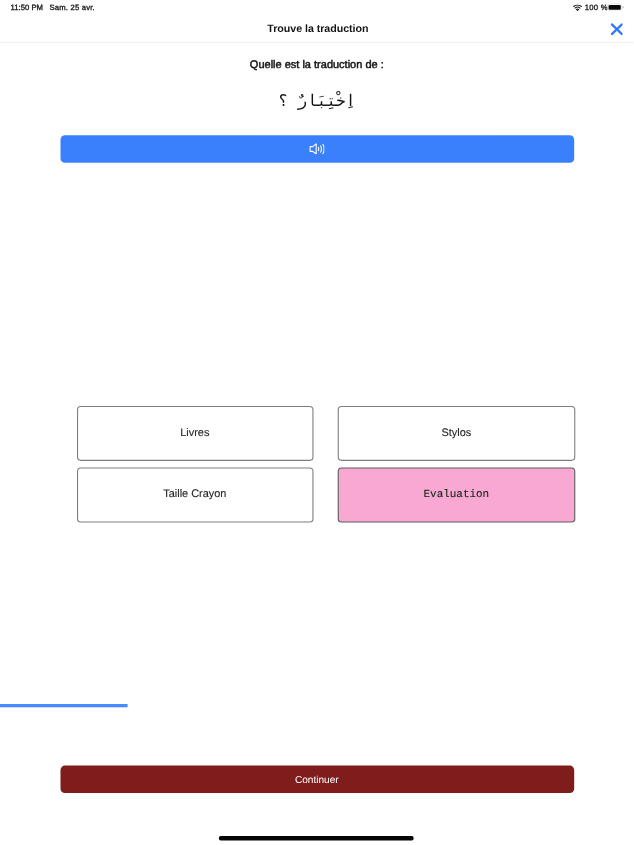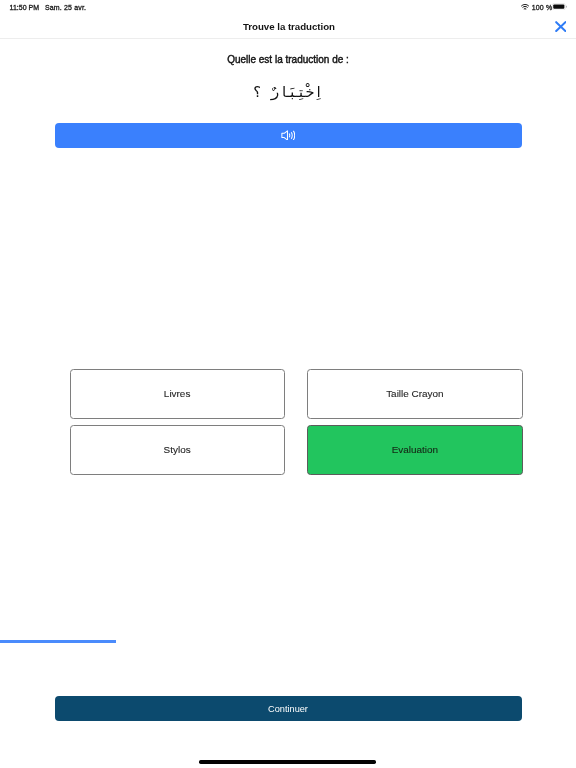--- a/index.html
+++ b/index.html
@@ -31,24 +31,24 @@
             font-family:Liberation Mono, monospace; font-size:14.6px; color:#111; direction:rtl; }
 
   .audio-btn { position:absolute; left:54.5px; top:122.5px; width:467px; height:25px;
                background:#3a80fd; border-radius:4px; display:flex; align-items:center; justify-content:center; }
 
   .answers { position:absolute; left:53.5px; top:368.5px; width:469px; height:106px;
              display:grid; grid-template-columns:1fr 1fr; grid-template-rows:1fr 1fr; gap:6px 6.5px; }
   .ans { border:1px solid #7e7e7e; border-radius:3.5px; background:#fff;
          display:flex; align-items:center; justify-content:center;
          font-size:9.95px; line-height:10px; color:#282828;margin-left:16px; -webkit-text-stroke:0.12px #282828; }
-  .ans.correct { background:#22c55e; border-color:#5c5c5c; color:#102a12; }
+  .ans.correct { background:#f9a8d4; border-color:#5c5c5c; color:#102a12;font-family:Liberation Mono, monospace; }
 
   .continue { position:absolute; left:54.5px; top:696px; width:467px; height:25px;
-              background:#0c4a6e; border-radius:4px; display:flex; align-items:center; justify-content:center;
+              background:#7f1d1d; border-radius:4px; display:flex; align-items:center; justify-content:center;
               color:#ffffff; font-size:9.2px; line-height:10px; }
 
   .progress-track { position:absolute; left:0; bottom:0; width:576px; height:2.6px; background:transparent; }
   .progress { position:absolute; left:0; top:0; width:115.5px; height:2.6px; background:#4a8bfc; }
   .home-ind { position:absolute; left:199.2px; top:760.3px; width:177px; height:3.4px; background:#040404; border-radius:1.7px; }
 </style>
 </head>
 <body>
 
 <div class="screen">
@@ -91,22 +91,22 @@
     <svg class="spk" width="14.8" height="10.9" viewBox="0 0 28.6 21" fill="none">
       <path d="M12.5 1.6 L6.3 6.4 H1.7 V14.6 H6.3 L12.5 19.4 Z" stroke="#ffffff" stroke-width="1.95" stroke-linejoin="round" stroke-linecap="round"></path>
       <path d="M16.1 7.5 C17.2 8.6 17.2 12.4 16.1 13.5" stroke="#ffffff" stroke-width="1.95" stroke-linecap="round"></path>
       <path d="M20.1 4.9 C22.2 7.0 22.2 14.0 20.1 16.1" stroke="#ffffff" stroke-width="1.95" stroke-linecap="round"></path>
       <path d="M24.1 2.3 C27.2 5.5 27.2 15.5 24.1 18.7" stroke="#ffffff" stroke-width="1.95" stroke-linecap="round"></path>
     </svg>
   </div>
 
   <div class="answers">
     <div class="ans">Livres</div>
+    <div class="ans">Stylos</div>
     <div class="ans">Taille Crayon</div>
-    <div class="ans">Stylos</div>
     <div class="ans correct">Evaluation</div>
   </div>
 
   <div class="continue">Continuer</div>
   <div class="progress-track">
     <div class="progress"></div>
   </div>
   <div class="home-ind"></div>
 </div>
 

